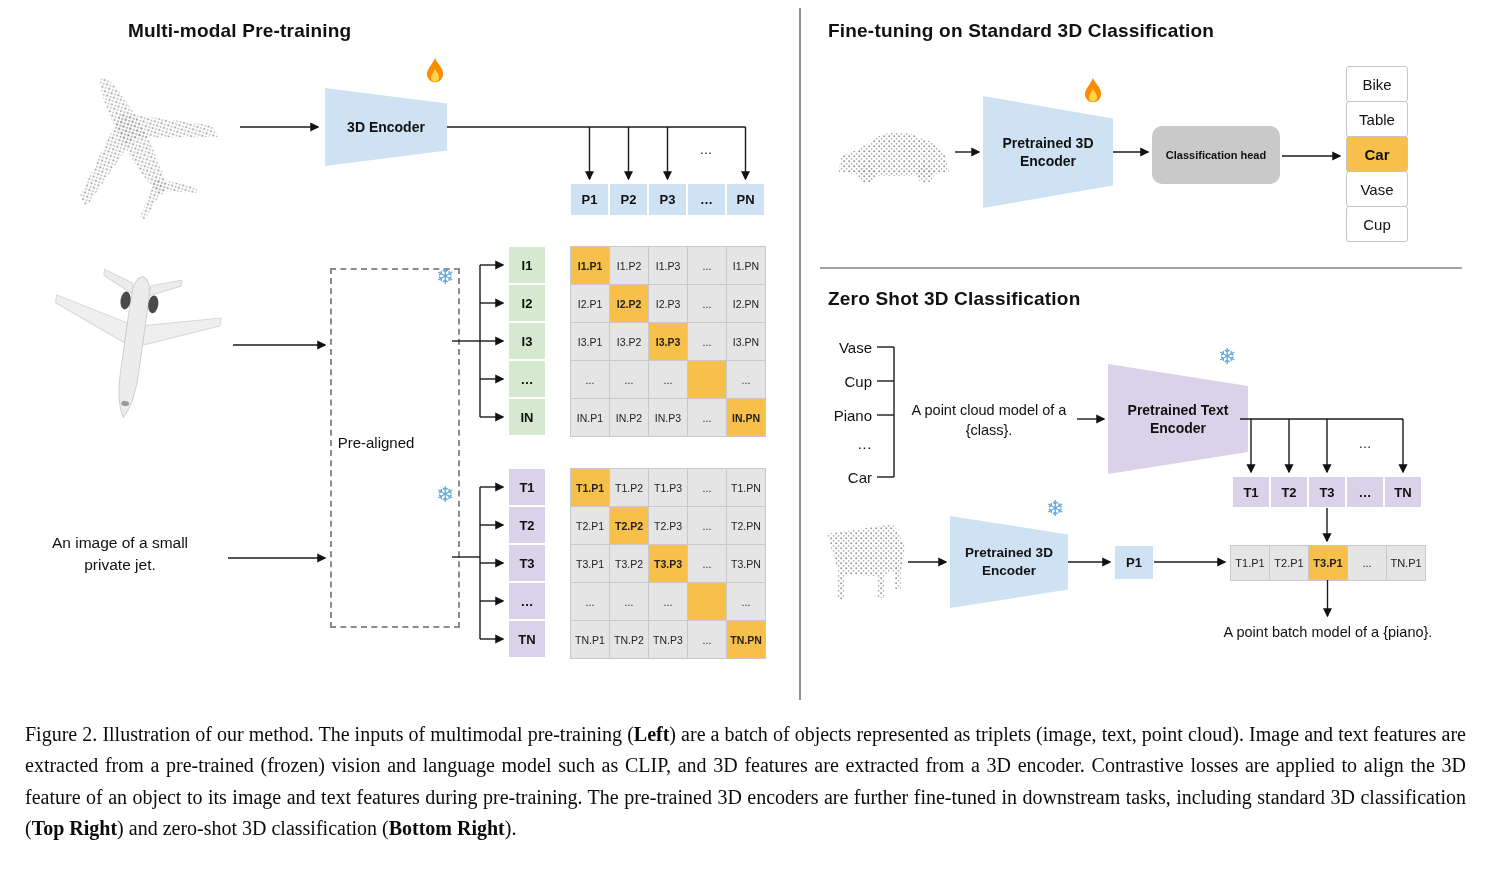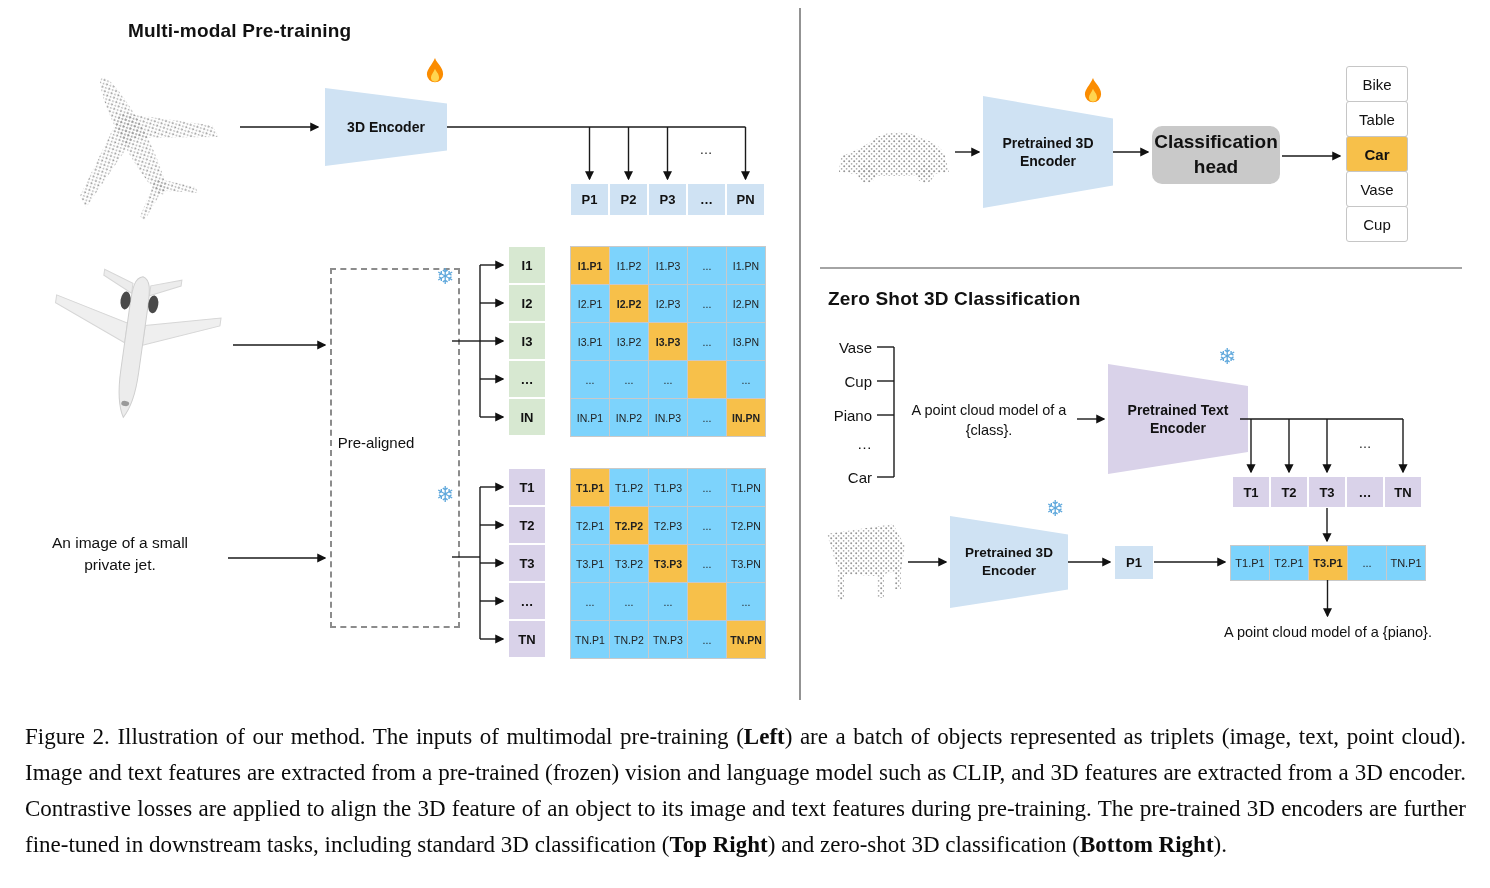--- a/index.html
+++ b/index.html
@@ -22,35 +22,35 @@
   .cell.blue {background:var(--blue)}
   .cell.green {background:var(--green)}
   .cell.purple {background:var(--purple)}
   .row5 {display:grid; grid-template-columns:repeat(5,39px)}
   .col5 {display:grid; grid-auto-rows:38px; width:38px}
   .matrix {display:grid; grid-template-columns:repeat(5,39px); grid-auto-rows:38px;
            border-top:1px solid #c9c9c9; border-left:1px solid #c9c9c9; background:#fff}
   .rrow {display:grid; grid-template-columns:repeat(5,39px); grid-auto-rows:35px;
          border-top:1px solid #c9c9c9; border-left:1px solid #c9c9c9; background:#fff}
   .mcell {border-right:1px solid #c9c9c9; border-bottom:1px solid #c9c9c9; display:flex; align-items:center;
-          justify-content:center; font-size:10.5px; color:#222; background:#7dd3fc}
+          justify-content:center; font-size:10.5px; color:#222; background:#e5e5e5}
   .mcell.hl {background:var(--orange); font-weight:bold}
   .classcell {width:62px; height:36px; margin-top:-1px; border:1px solid #c6c6c6; border-radius:3px;
               background:#fff; display:flex; align-items:center; justify-content:center; font-size:15px}
   .classcell.hl {background:var(--orange); font-weight:bold}
   .headbox {background:var(--hgray); border-radius:10px; display:flex; align-items:center; justify-content:center;
-            text-align:center; font-weight:bold; font-size:19px; line-height:1.3; padding:8px 12px}
+            text-align:center; font-weight:bold; font-size:11px; line-height:1.3; padding:8px 12px}
   .dashedbox {border:2px dashed #8c8c8c}
   .snow {font-size:22px; line-height:1; color:#5FA8DC; z-index:3}
   .ell {font-size:13px; text-align:center}
   .clsword {font-size:15px; text-align:right; display:block}
   .prompt {font-size:14.5px; text-align:center; line-height:1.4}
   .centered-text {text-align:center}
   .caption {position:absolute; left:25px; top:719px; width:1441px; font-family:"Liberation Serif", serif;
-            font-size:23px; line-height:1.57; text-align:justify; color:#0b0b0b}
+            font-size:20px; line-height:1.57; text-align:justify; color:#0b0b0b}
   .caption b {font-weight:bold}
 </style>
 </head>
 <body>
 
 <div id="canvas">
 
   <svg id="overlay" width="1490" height="888" viewBox="0 0 1490 888">
     <defs>
       <marker id="arr" viewBox="0 0 10 10" refX="8.5" refY="5" markerWidth="6.5" markerHeight="6.5" orient="auto-start-reverse">
@@ -110,20 +110,21 @@
       <line class="ln arr" x1="1403" y1="419" x2="1403" y2="472"></line>
       <line class="ln arr" x1="1327" y1="508" x2="1327" y2="541"></line>
       <line class="ln arr" x1="908" y1="562" x2="946" y2="562"></line>
       <line class="ln arr" x1="1068" y1="562" x2="1110" y2="562"></line>
       <line class="ln arr" x1="1154" y1="562" x2="1225" y2="562"></line>
       <line class="ln arr" x1="1327.5" y1="580" x2="1327.5" y2="616"></line>
     </g>
   </svg>
 
   <div class="abs panel-title" style="left:128px; top:20px; width:600px">Multi-modal Pre-training</div>
+  <div class="abs panel-title" style="left:828px; top:20px; width:628px">Fine-tuning on Standard 3D Classification</div>
   <div class="abs panel-title" style="left:828px; top:288px; width:628px">Zero Shot 3D Classification</div>
 
   <svg class="abs" style="left:28px; top:52px" width="210" height="168" viewBox="0 0 210 168">
     <g transform="rotate(-28 105 84)" fill="url(#pcdots)">
       <ellipse cx="105" cy="84" rx="12" ry="66"></ellipse>
       <polygon points="105,58 30,112 30,125 105,86 180,125 180,112"></polygon>
       <polygon points="105,132 74,158 74,165 105,146 136,165 136,158"></polygon>
     </g>
   </svg>
 
@@ -310,19 +311,19 @@
   <div class="abs cell blue" style="left:1114px; top:545px; width:40px; height:35px">P1</div>
 
   <div class="abs rrow" style="left:1230px; top:545px">
     <div class="mcell" style="font-size:11px">T1.P1</div>
     <div class="mcell" style="font-size:11px">T2.P1</div>
     <div class="mcell hl" style="font-size:11px">T3.P1</div>
     <div class="mcell" style="font-size:11px">...</div>
     <div class="mcell" style="font-size:11px">TN.P1</div>
   </div>
 
-  <div class="abs centered-text" style="left:1180px; top:624px; width:296px; font-size:14.5px">A point cloud model of a {piano}.</div>
+  <div class="abs centered-text" style="left:1180px; top:624px; width:296px; font-size:14.5px">A point batch model of a {piano}.</div>
 
   <div class="caption">
     <span>Figure 2. Illustration of our method. The inputs of multimodal pre-training (</span><b>Left</b><span>) are a batch of objects represented as triplets (image, text, point cloud). Image and text features are extracted from a pre-trained (frozen) vision and language model such as CLIP, and 3D features are extracted from a 3D encoder. Contrastive losses are applied to align the 3D feature of an object to its image and text features during pre-training. The pre-trained 3D encoders are further fine-tuned in downstream tasks, including standard 3D classification (</span><b>Top Right</b><span>) and zero-shot 3D classification (</span><b>Bottom Right</b><span>).</span>
   </div>
 
 </div>
 
 </body></html>

